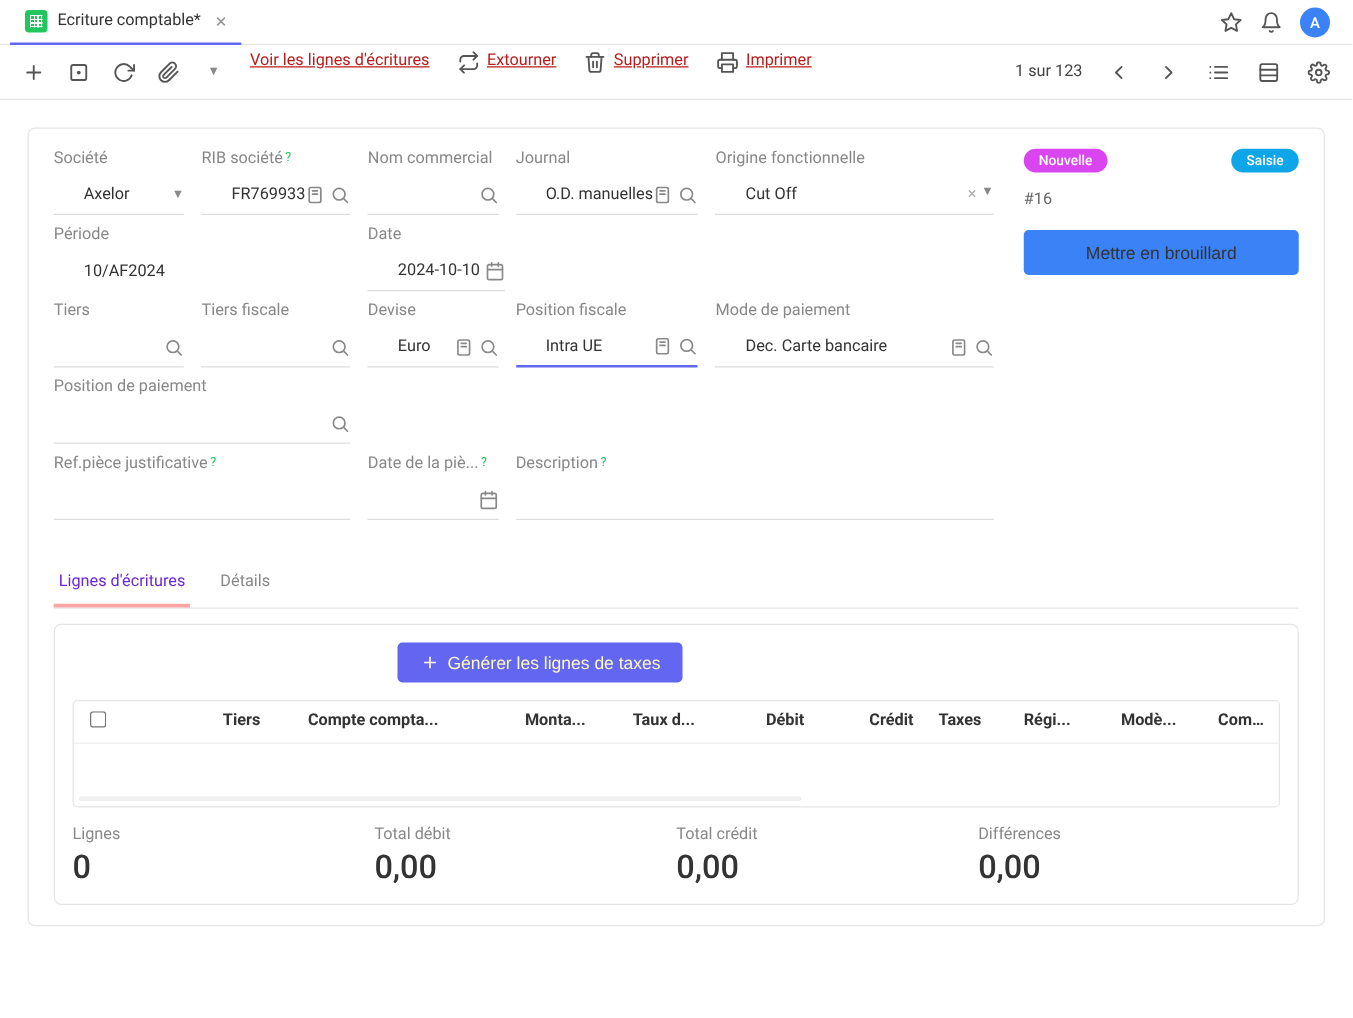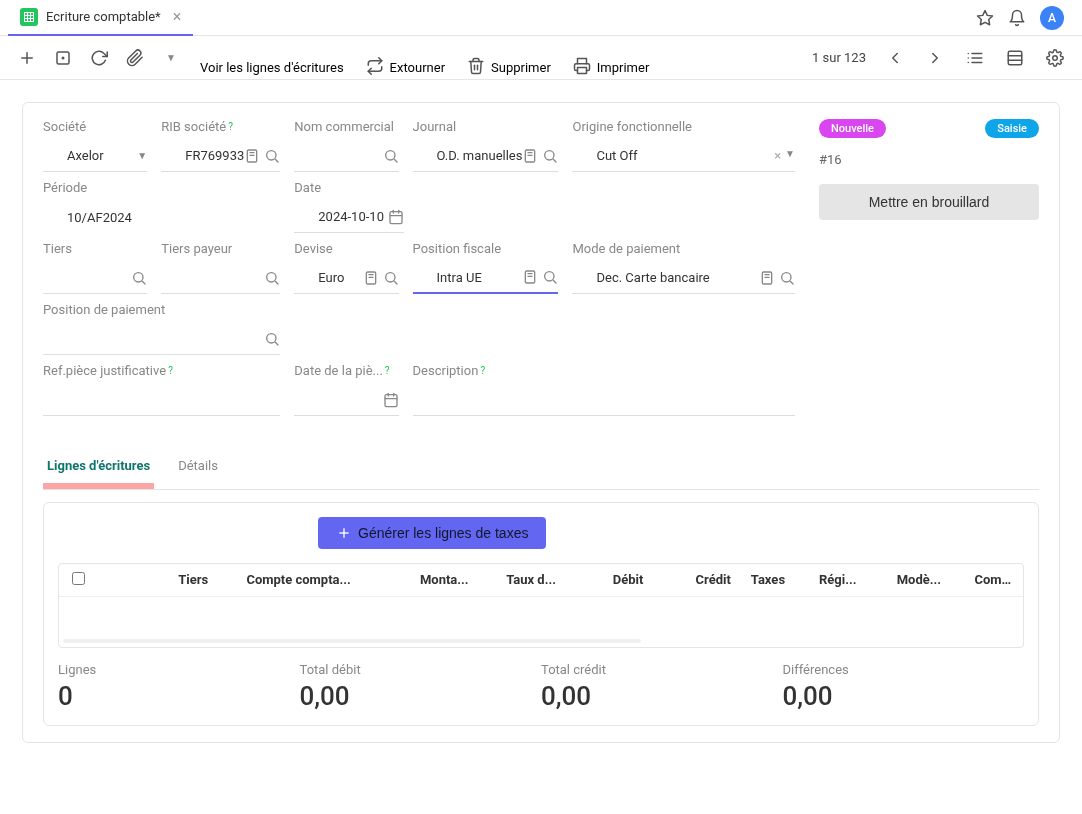--- a/index.html
+++ b/index.html
@@ -11,21 +11,21 @@
   .top-tab.active { border-bottom: 2px solid #6366f1; color: #333; }
   .tab-icon { width: 18px; height: 18px; background: #22c55e; border-radius: 3px; display:flex; align-items:center; justify-content:center;}
   .tab-icon::before{content:""; width:10px; height:10px; background: repeating-linear-gradient(#fff, #fff 1px, transparent 1px, transparent 3px), repeating-linear-gradient(90deg,#fff,#fff 1px, transparent 1px, transparent 3px);}
   .tab-close { color: #999; font-size: 16px; margin-left: 4px; }
   .top-right { margin-left: auto; display: flex; align-items: center; gap: 14px; padding-right: 10px; }
   .avatar { width: 24px; height: 24px; border-radius: 50%; background: #3b82f6; color: #fff; display: flex; align-items: center; justify-content: center; font-size: 12px; font-weight: 500; }
   
   
   .toolbar { display: flex; align-items: center; height: 44px; padding: 0 10px; border-bottom: 1px solid #e5e5e5; gap: 2px; }
   .tb-btn { min-width: 34px; height: 34px; display: flex; align-items: center; justify-content: center; color: #555; cursor: pointer; border-radius: 3px; }
-  .tb-txt-btn { display: flex; align-items: flex-end; gap: 6px; padding: 0 10px; height: 34px; color: #000000; cursor: pointer; }
+  .tb-txt-btn { display: flex; align-items: flex-start; gap: 6px; padding: 0 10px; height: 34px; color: #b91c1c; cursor: pointer; text-decoration: underline; }
   .tb-right { margin-left: auto; display: flex; align-items: center; gap: 6px; }
   .pager-text { color: #444; margin-right: 6px; }
   
   
   .main { padding: 22px; }
   .card { border: 1px solid #e5e5e5; border-radius: 6px; padding: 16px 20px; background: #fff; }
   
   .form-grid { display: grid; grid-template-columns: repeat(6, 1fr) 230px; gap: 0 14px; }
   .field { display: flex; flex-direction: column; margin-bottom: 8px; }
   .field-label { color: #888; font-size: 13px; margin-bottom: 6px; display:flex; align-items:center; gap:2px;}
@@ -35,29 +35,29 @@
   .field-input-value { flex: 1; color: #333; outline: none; border: none; font-size: 13px; overflow:hidden; text-overflow:ellipsis; white-space:nowrap;margin-left:24px;}
   .field-icons { display: flex; gap: 4px; color: #888; }
   .field-icons svg, .field-icons span { cursor: pointer; }
   
   .right-col { grid-column: 7; grid-row: 1 / span 4; padding-left: 10px;}
   .badges { display: flex; gap: 6px; margin-bottom: 14px; align-items: center;}
   .badge { border-radius: 12px; padding: 3px 12px; font-size: 11px; color: #fff; font-weight: 500;}
   .badge.new { background: #d946ef; }
   .badge.saisie { background: #0ea5e9; }
   .ref-num { color: #666; margin-bottom: 17px; }
-  .big-btn { background: #e5e5e5; color: #333; padding: 10px 30px; border: none; border-radius: 4px; font-size: 14px; cursor: pointer; width: 100%; text-align: center; }
+  .big-btn { background: #3b82f6; color: #333; padding: 10px 30px; border: none; border-radius: 4px; font-size: 14px; cursor: pointer; width: 100%; text-align: center; }
   
   
   .sub-tabs { display: flex; gap: 20px; border-bottom: 1px solid #e5e5e5; margin-top: 24px; }
   .sub-tab { padding: 10px 4px; color: #888; cursor: pointer; }
-  .sub-tab.active { color: #0f766e; font-weight: 700; border-bottom: 6px solid #fca5a5; }
+  .sub-tab.active { color: #6d28d9; font-weight: 400; border-bottom: 3px solid #fca5a5; }
   
   .lines-area { border: 1px solid #e5e5e5; border-radius: 6px; margin-top: 12px; padding: 14px; }
-  .gen-btn { background: #6366f1; color: #0f172a; border: none; border-radius: 4px; padding: 8px 18px; font-size: 14px; display: inline-flex; align-items: center; gap: 6px; cursor: pointer; margin-bottom: 14px; margin-left: 260px;}
+  .gen-btn { background: #6366f1; color: #fef9c3; border: none; border-radius: 4px; padding: 8px 18px; font-size: 14px; display: inline-flex; align-items: center; gap: 6px; cursor: pointer; margin-bottom: 14px; margin-left: 260px;}
   .lines-panel { border: 1px solid #e5e5e5; border-radius: 4px; }
   .lines-header { display: flex; align-items: center; justify-content: space-between; padding: 10px 14px; font-weight: 600; color: #333; border-bottom: 1px solid #eee;}
   .table-head { display: flex; border-bottom: 1px solid #eee; padding: 8px 0; font-weight: 700; color: #333; font-size: 13px;}
   .th { padding: 0 10px; text-align: right; overflow:hidden; text-overflow: ellipsis; white-space: nowrap;}
   .th-check { width: 40px; text-align:center;}
   .th-tiers { width: 140px; text-align:left; padding-left: 80px;}
   .th-compte { width: 160px; text-align:left;}
   .th-mont { width: 90px; }
   .th-taux { width: 90px; }
   .th-debit { width: 90px; }
@@ -305,21 +305,21 @@
           <span class="field-input-value"></span>
           <div class="field-icons">
               <svg class="ico-sm" viewBox="0 0 24 24">
                 <circle cx="11" cy="11" r="7"></circle>
                 <line x1="21" y1="21" x2="17" y2="17"></line>
               </svg>
             </div>
         </div>
       </div>
       <div class="field">
-        <div class="field-label">Tiers payeur</div>
+        <div class="field-label">Tiers fiscale</div>
         <div class="field-input">
           <span class="field-input-value"></span>
           <div class="field-icons">
               <svg class="ico-sm" viewBox="0 0 24 24">
                 <circle cx="11" cy="11" r="7"></circle>
                 <line x1="21" y1="21" x2="17" y2="17"></line>
               </svg>
             </div>
         </div>
       </div>

